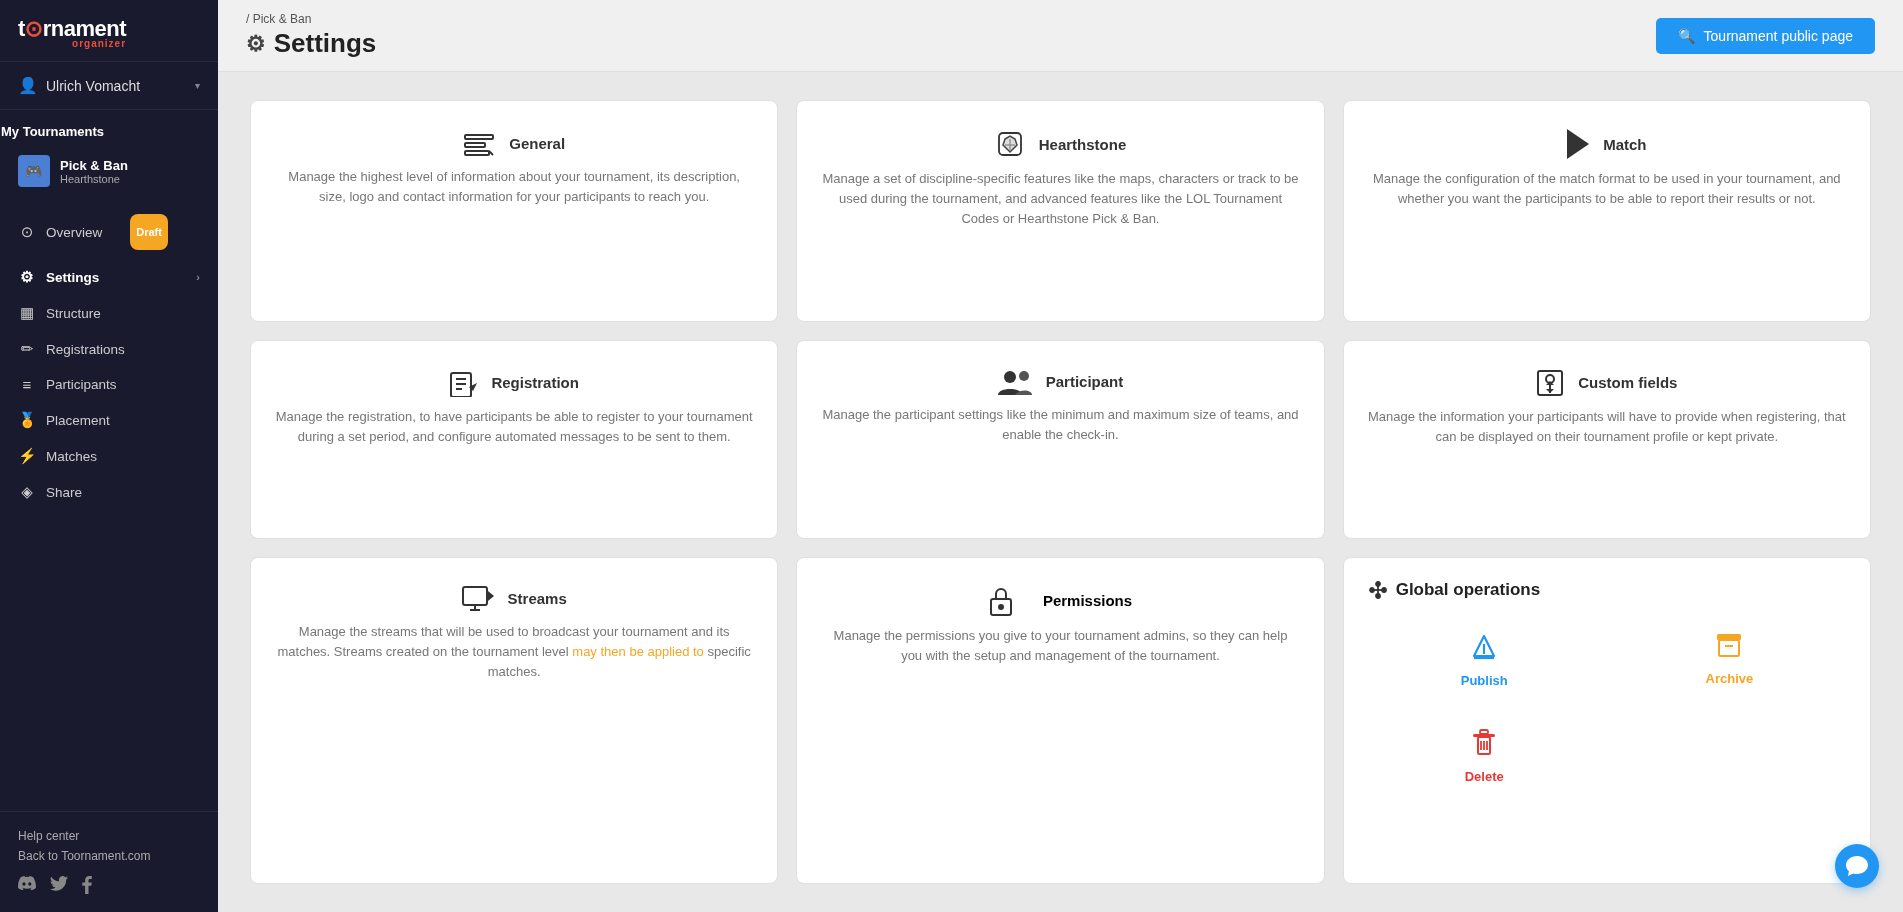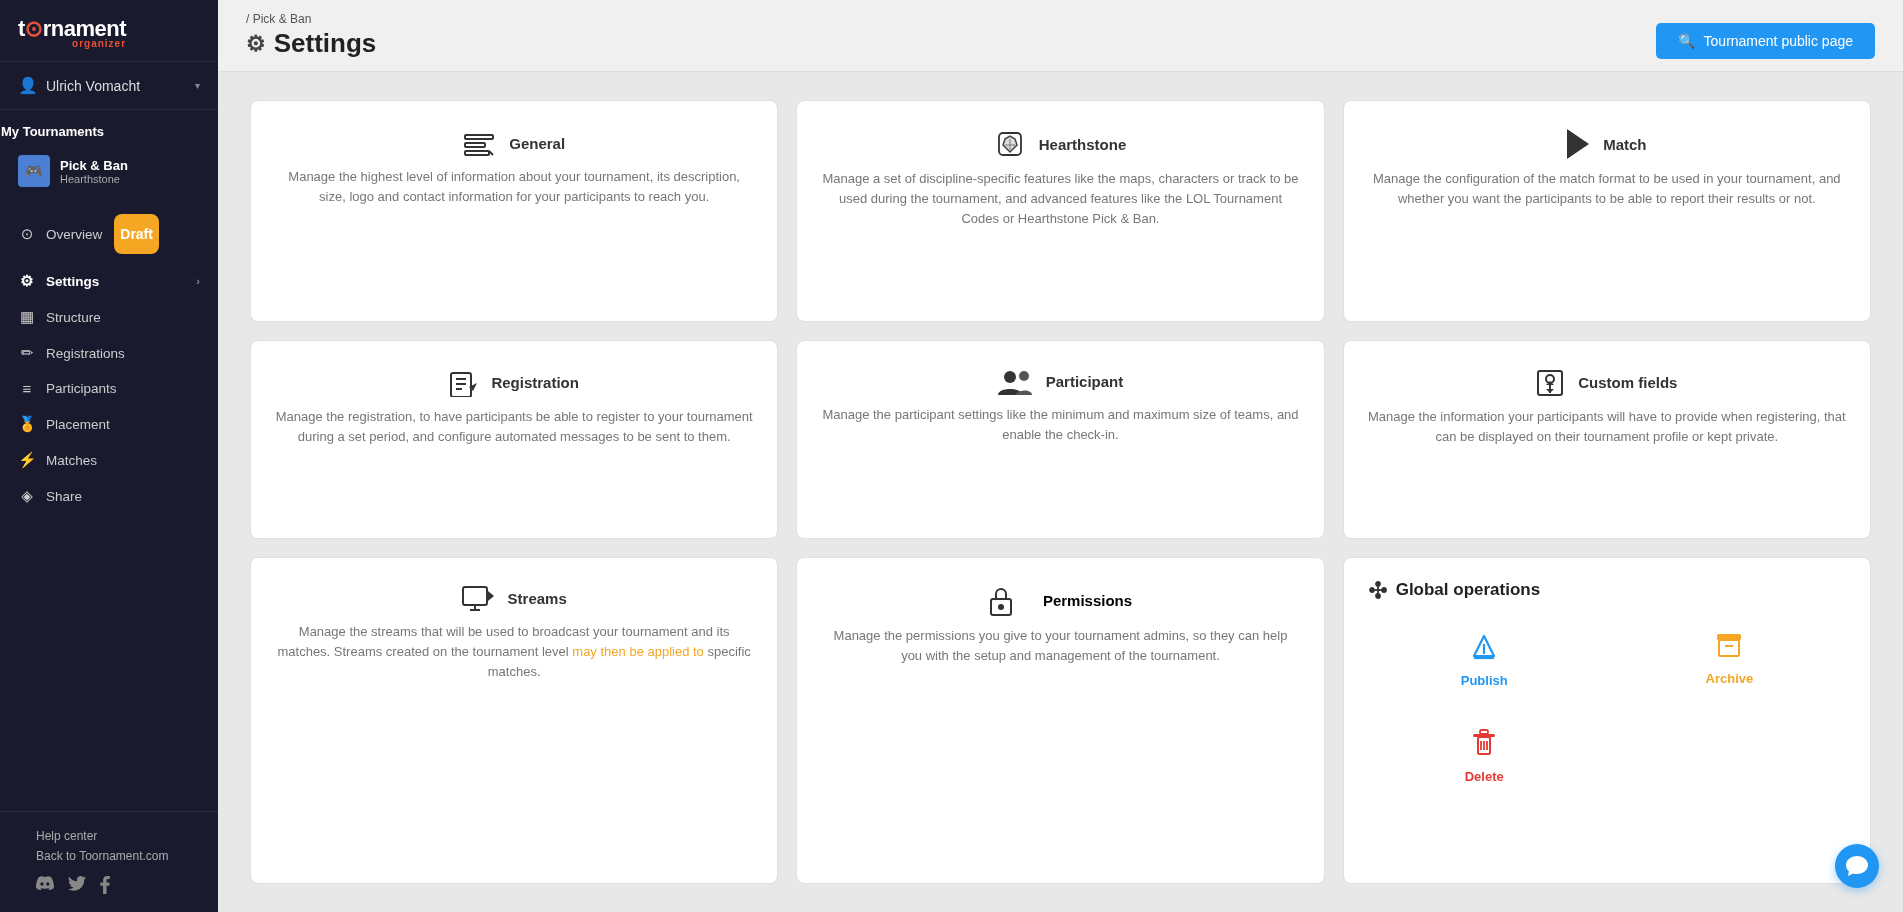--- a/index.html
+++ b/index.html
@@ -79,30 +79,30 @@
       font-size: 13.5px;
       color: #ccc;
       position: relative;
     }
     .nav-item.active { color: #fff; font-weight: 600; }
     .nav-item .nav-icon { font-size: 15px; width: 18px; text-align: center; }
     .nav-item .nav-arrow { margin-left: auto; font-size: 11px; color: #888; }
     .nav-badge {
       background: #f5a623;
       color: #fff;
-      font-size: 14px;
+      font-size: 11px;
       padding: 12px 6px;
       border-radius: 8px;
-      margin-left: 2px;
+      margin-left: 18px;
       font-weight: 600;
     }
 
     .sidebar-footer {
       margin-top: auto;
-      padding: 14px 36px;
+      padding: 14px 18px;
       border-top: 1px solid #2a2a3e;
     }
     .footer-link {
       font-size: 12px;
       color: #aaa;
       cursor: pointer;
       padding: 3px 0;
       display: block;
     }
     .social-icons {
@@ -117,21 +117,21 @@
       flex: 1;
       display: flex;
       flex-direction: column;
       overflow-y: auto;
       background: #e8e8e8;
     }
     .topbar {
       background: #f0f0f0;
       padding: 12px 28px;
       display: flex;
-      align-items: flex-end;
+      align-items: center;
       justify-content: space-between;
       border-bottom: 1px solid #ddd;
       min-height: 64px;
     }
     .breadcrumb-title {
       display: flex;
       flex-direction: column;
     }
     .breadcrumb {
       font-size: 12px;

